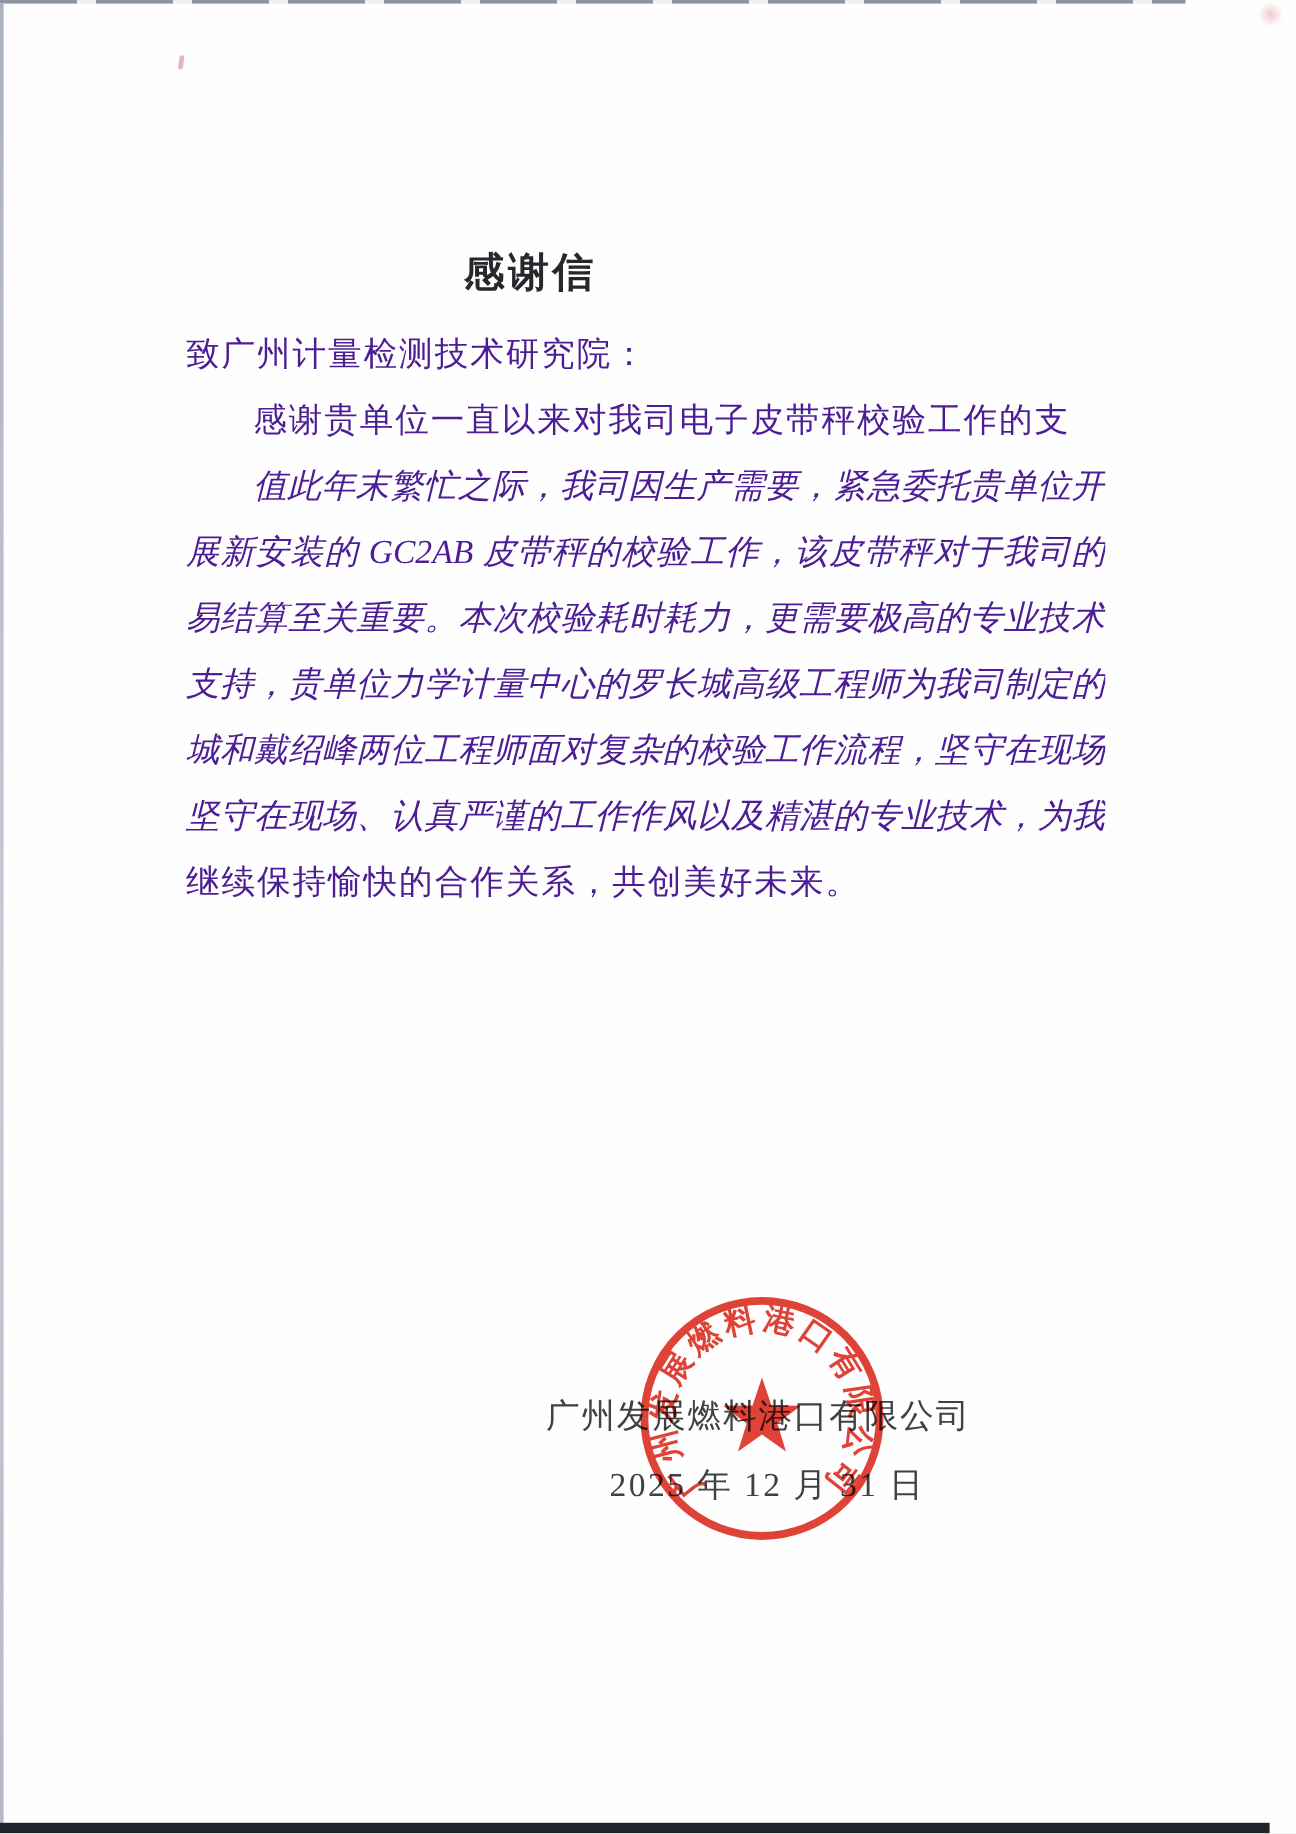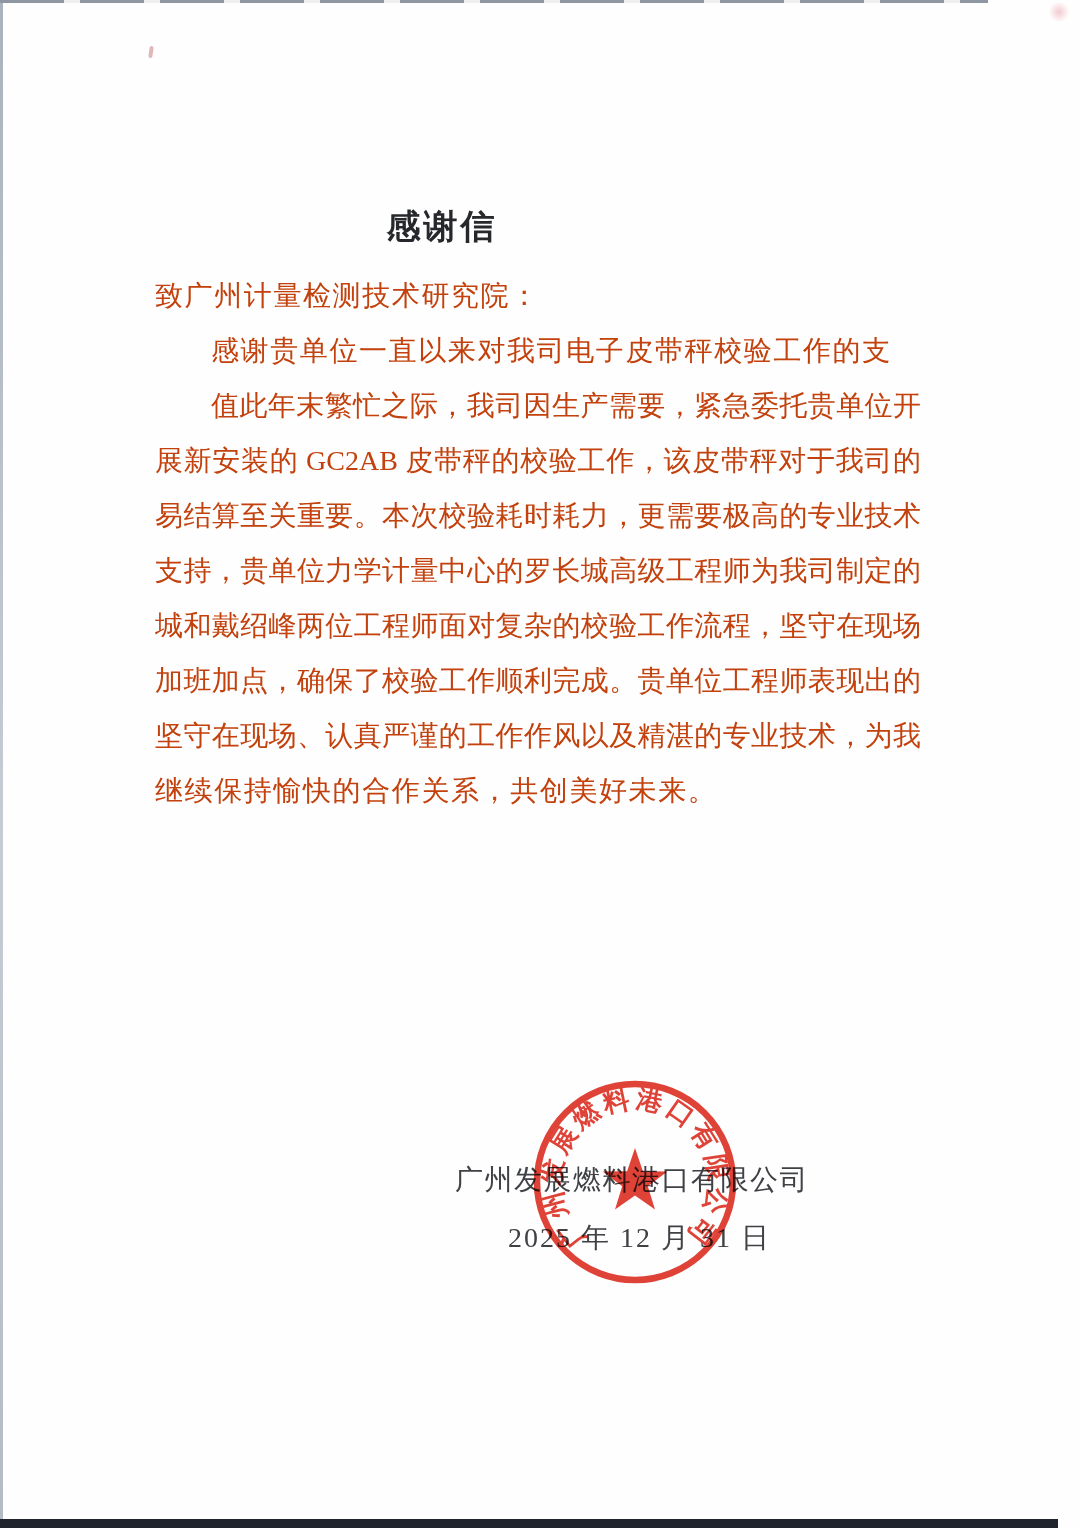--- a/index.html
+++ b/index.html
@@ -14,23 +14,23 @@
     background:linear-gradient(180deg,#aab2bd,#c6ccd4 55%,#b4bbc4);}
   .edge-bottom{position:absolute;left:0;top:1519px;width:1058px;height:9px;background:#20242c;}
   .smudge-tr{position:absolute;left:1048px;top:2px;width:22px;height:20px;border-radius:50%;
     background:radial-gradient(circle,rgba(233,160,170,.55),rgba(233,160,170,0) 70%);}
   .speck{position:absolute;left:149px;top:46px;width:4px;height:12px;background:#c97b80;
     opacity:.55;transform:rotate(8deg);border-radius:2px;}
   
   .title{position:absolute;top:204px;left:0;width:884px;text-align:center;
     font-size:34px;font-weight:700;color:#26282b;letter-spacing:3px;
     font-family:"Liberation Sans","DejaVu Sans",sans-serif;}
-  .lines{position:absolute;left:155px;top:268px;width:766px;font-size:28px;color:#c2410c;}
+  .lines{position:absolute;left:155px;top:268px;width:766px;font-size:28px;color:#4c1d95;}
   .line{height:55px;line-height:55px;letter-spacing:1.6px;overflow:hidden;}
-  .line.justify{text-align:justify;text-align-last:justify;letter-spacing:normal;}
+  .line.justify{text-align:justify;text-align-last:justify;letter-spacing:normal;font-style:italic;}
   .line.indent{text-indent:56px;}
   .company{position:absolute;left:455px;top:1161px;font-size:28px;color:#3f4145;letter-spacing:1.5px;}
   .date{position:absolute;left:508px;top:1219px;font-size:28px;color:#3f4145;letter-spacing:2px;}
   .seal{position:absolute;left:529px;top:1076px;width:212px;height:212px;
     mix-blend-mode:multiply;opacity:.92;}
   .seal text{font-family:"Liberation Sans","DejaVu Sans",sans-serif;font-weight:600;
     font-size:26px;letter-spacing:4px;}
 </style>
 </head>
 <body>
@@ -46,21 +46,20 @@
   <div class="title">感谢信</div>
 
   <div class="lines" id="lines">
       <div class="line">致广州计量检测技术研究院：</div>
       <div class="line indent">感谢贵单位一直以来对我司电子皮带秤校验工作的支持！</div>
       <div class="line indent justify">值此年末繁忙之际，我司因生产需要，紧急委托贵单位开</div>
       <div class="line justify">展新安装的 GC2AB 皮带秤的校验工作，该皮带秤对于我司的贸</div>
       <div class="line justify">易结算至关重要。本次校验耗时耗力，更需要极高的专业技术</div>
       <div class="line justify">支持，贵单位力学计量中心的罗长城高级工程师为我司制定的</div>
       <div class="line justify">城和戴绍峰两位工程师面对复杂的校验工作流程，坚守在现场</div>
-      <div class="line justify">加班加点，确保了校验工作顺利完成。贵单位工程师表现出的</div>
       <div class="line justify">坚守在现场、认真严谨的工作作风以及精湛的专业技术，为我</div>
       <div class="line">继续保持愉快的合作关系，共创美好未来。</div>
     </div>
 
   <div class="company">广州发展燃料港口有限公司</div>
   <div class="date">2025 年 12 月 31 日</div>
 
   <svg class="seal" viewBox="0 0 212 212" style="color: rgb(222, 50, 38);">
     <circle cx="106" cy="106" r="98" fill="none" stroke="currentColor" stroke-width="6.5"></circle>
     <polygon fill="currentColor" points="106,72 113.9,95.2 138.4,95.5 118.8,110.2 126,133.6 106,119.5 86,133.6 93.2,110.2 73.6,95.5 98.1,95.2">

